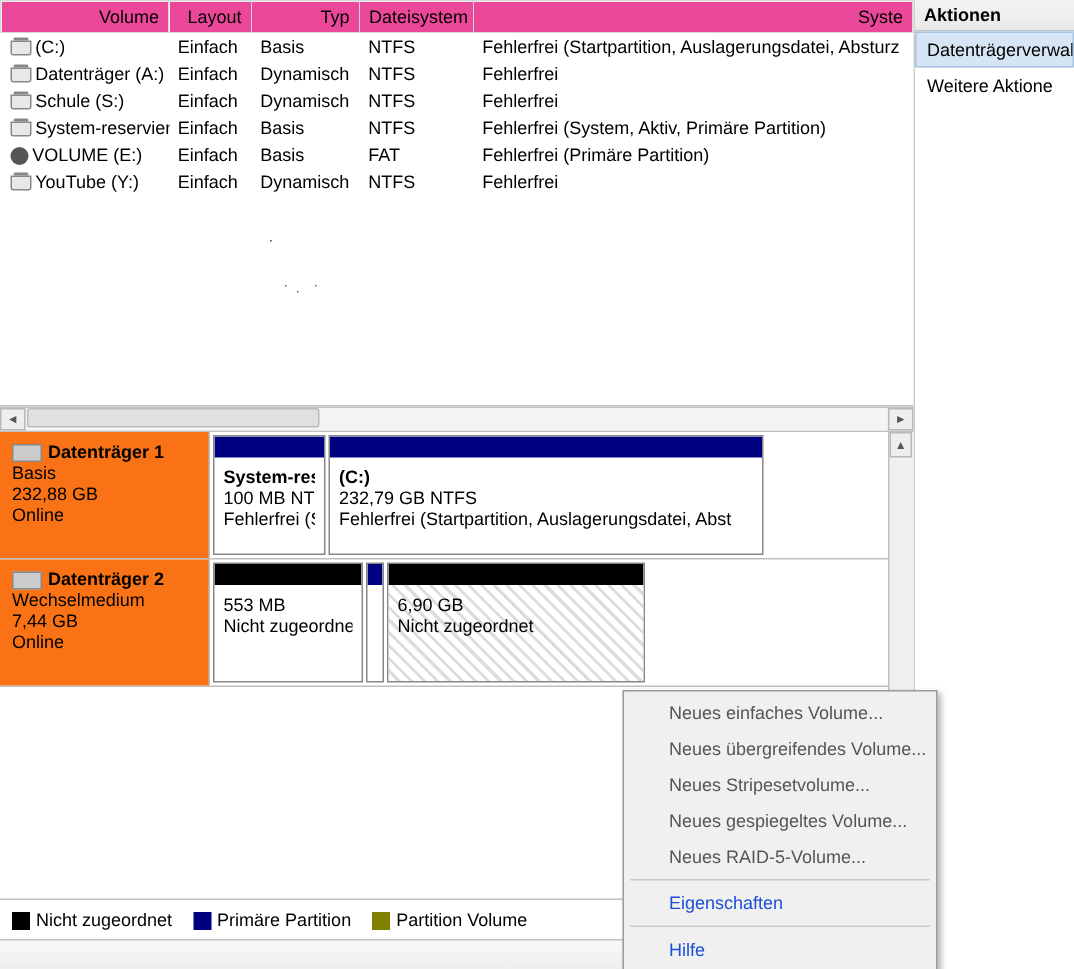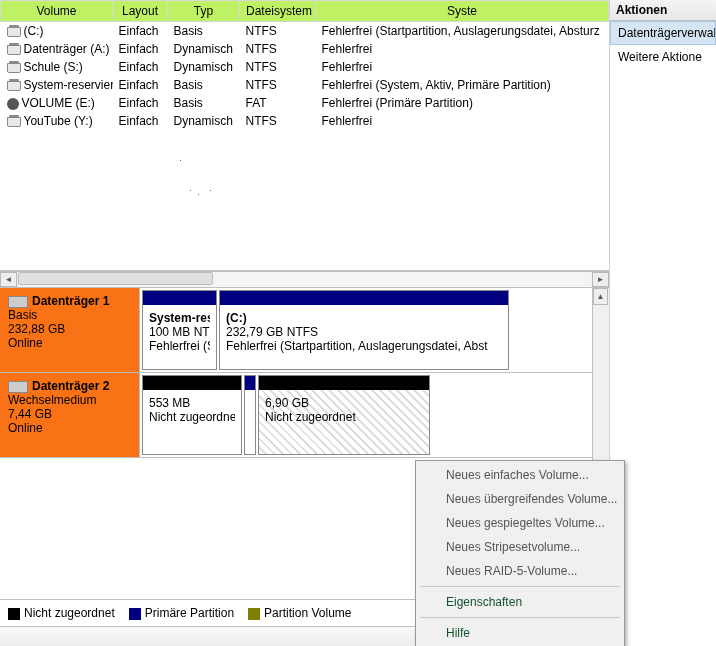--- a/index.html
+++ b/index.html
@@ -5,21 +5,21 @@
 * { box-sizing: border-box; font-family: "Segoe UI", Tahoma, sans-serif; font-size: 12px; }
 body { margin: 0; background: #fff; width: 716px; height: 646px; overflow: hidden; position: relative; }
 .main-area { display: flex; height: 100%; }
 .left-panel { flex: 1; display: flex; flex-direction: column; border-right: 1px solid #d0d0d0; min-width: 0; }
 .right-panel { width: 106px; background: #fff; }
 .right-header { background: linear-gradient(#f4f4f4,#e8e8e8); border-bottom: 1px solid #c0c0c0; padding: 3px 6px; font-weight: bold; }
 .right-item { padding: 5px 8px; cursor: pointer; white-space: nowrap; overflow: hidden; }
 .right-item.selected { background: #d6e5f3; border: 1px solid #a8c6e4; padding: 4px 7px; }
 .volume-table { border-bottom: 1px solid #c0c0c0; overflow-x: hidden; flex: 0 0 auto; }
 table { border-collapse: collapse; width: 100%; table-layout: fixed; }
-th { text-align: center; font-weight: normal; padding: 3px 6px; border: 1px solid #d8d8d8; background: #bef264; position: relative; white-space: nowrap; overflow: hidden; }
+th { text-align: right; font-weight: normal; padding: 3px 6px; border: 1px solid #d8d8d8; background: #ec4899; position: relative; white-space: nowrap; overflow: hidden; }
 td { padding: 2px 6px; white-space: nowrap; overflow: hidden; }
 .vol-icon { display: inline-block; width: 14px; height: 10px; background: #e8e8e8; border: 1px solid #888; border-radius: 0 0 2px 2px; margin-right: 3px; vertical-align: middle; position: relative; }
 .vol-icon::before { content:""; position:absolute; top:-3px; left:1px; width:10px; height:2px; background:#888; border-radius:1px; }
 .usb-icon { display: inline-block; width: 12px; height: 12px; background: #555; border-radius: 6px; margin-right: 3px; vertical-align: middle; }
 .scroll-row { display: flex; align-items: center; background: #f0f0f0; border-top: 1px solid #c0c0c0; border-bottom: 1px solid #c0c0c0; height: 17px; }
 .scroll-arrow { width: 17px; height: 15px; background: #eee; border: 1px solid #b8b8b8; display: flex; align-items: center; justify-content: center; font-size: 8px; color: #555; }
 .scroll-track { flex: 1; background: #f4f4f4; height: 15px; margin: 0 1px; position: relative; }
 .scroll-thumb { position: absolute; left: 0; top: 0; height: 13px; background: #e0e0e0; border: 1px solid #bbb; border-radius: 2px; }
 .disk-area { flex: 1; overflow: hidden; display: flex; }
 .disk-list { flex: 1; overflow: hidden; }
@@ -35,21 +35,21 @@
 .part-head.blue { background: #000080; }
 .part-head.black { background: #000; }
 .part-body { padding: 6px 6px; flex: 1; overflow: hidden; }
 .part-body .pname { font-weight: bold; }
 .part-body div { white-space: nowrap; overflow: hidden; text-overflow: clip; }
 .part.hatched .part-body { background: repeating-linear-gradient(45deg,#fff,#fff 4px,#ddd 4px,#ddd 6px); }
 .legend { padding: 6px 8px; border-top: 1px solid #c0c0c0; background: #fff; display: flex; gap: 14px; align-items: center; }
 .legend span.sw { display:inline-block; width:12px; height:12px; margin-right:4px; vertical-align:middle; }
 .context-menu { position: absolute; background: #f0f0f0; border: 1px solid #999; box-shadow: 2px 2px 4px rgba(0,0,0,.3); padding: 2px; z-index: 100; width: 210px; }
 .context-menu .mi { padding: 5px 18px 5px 28px; color: #555; cursor: default; white-space: nowrap; }
-.context-menu .mi.enabled { color: #14532d; cursor: pointer; }
+.context-menu .mi.enabled { color: #1d4ed8; cursor: pointer; }
 .context-menu hr { border: none; border-top: 1px solid #c8c8c8; margin: 3px 2px; }
 .empty-space { flex: 1; }
 .dot-cluster { position: relative; height: 50px; }
 .dot-cluster i { position:absolute; width:1px; height:1px; background:#666; }
 .bottom-strip { height: 20px; border-top: 1px solid #c0c0c0; background: linear-gradient(#f8f8f8,#eee); }
 </style>
 </head>
 <body>
 
 <div class="main-area">
@@ -210,20 +210,20 @@
   <div class="right-panel">
     <div class="right-header">Aktionen</div>
     <div class="right-item selected">Datenträgerverwaltu</div>
     <div class="right-item">Weitere Aktione</div>
   </div>
 </div>
 
 <div class="context-menu" id="ctx" style="left:415px; top:460px;">
     <div class="mi">Neues einfaches Volume...</div>
     <div class="mi">Neues übergreifendes Volume...</div>
+    <div class="mi">Neues Stripesetvolume...</div>
     <div class="mi">Neues gespiegeltes Volume...</div>
-    <div class="mi">Neues Stripesetvolume...</div>
     <div class="mi">Neues RAID-5-Volume...</div>
     <hr>
     <div class="mi enabled">Eigenschaften</div>
     <hr>
     <div class="mi enabled">Hilfe</div>
   </div>
 
 </body></html>

